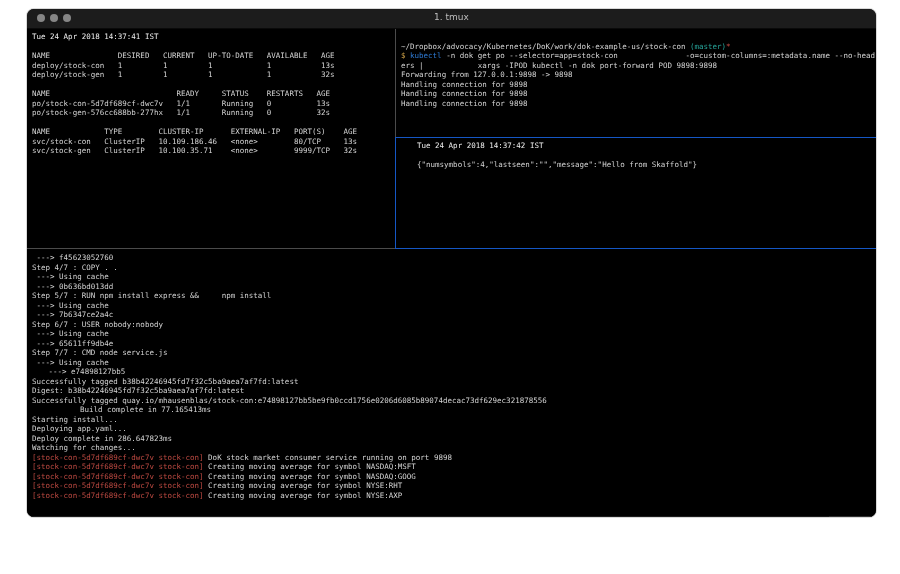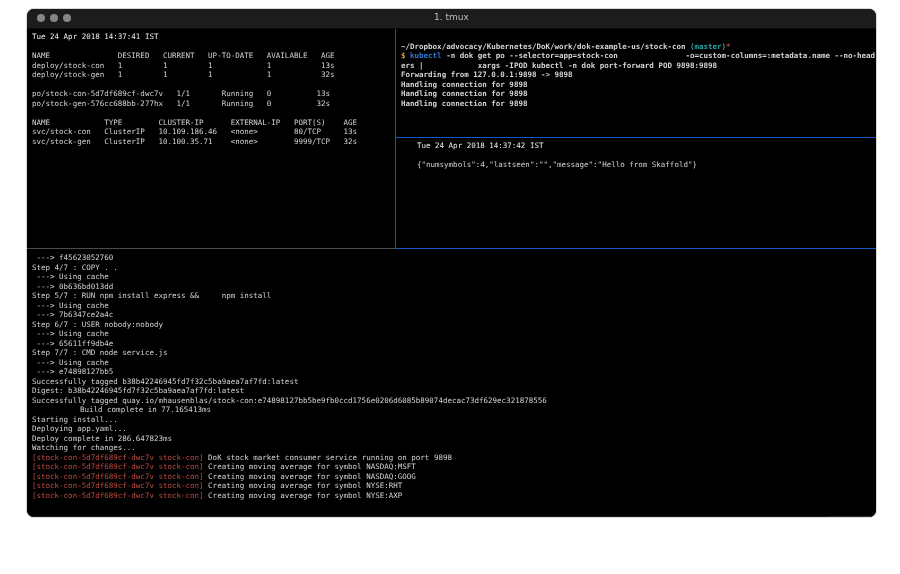--- a/index.html
+++ b/index.html
@@ -9,21 +9,21 @@
           border-radius:7px;overflow:hidden;box-shadow:0 0 0 1px #d9d9d9;}
   .titlebar{position:relative;height:19px;background:#1c1c1c;border-bottom:1px solid #0a0a0a;}
   .dots{position:absolute;left:10px;top:5px;display:flex;gap:5px;}
   .dot{width:8px;height:8px;border-radius:50%;background:#868686;display:inline-block;}
   .title{position:absolute;left:0;right:0;top:3px;text-align:center;font-size:9px;color:#bdbdbd;
          font-family:"DejaVu Sans",sans-serif;}
   .terminal{position:relative;height:536px;background:#000000;}
   .pane{position:absolute;overflow:hidden;padding:3px 0 0 5px;}
   .line{white-space:pre;font-size:7.5px;line-height:9.5px;height:9.5px;color:#d4d4d4;}
   .pane-top-left{left:0;top:0;width:363px;height:219px;}
-  .pane-top-right{left:370px;top:0;width:474px;height:108px;padding-left:4px;font-weight:bold;}
+  .pane-top-right{left:370px;top:0;width:474px;height:108px;padding-left:4px;}
   .pane-mid-right{left:370px;top:109px;width:474px;height:110px;padding-left:20px;}
   .pane-bottom{left:0;top:221px;width:844px;height:266px;}
   .vborder-gray{position:absolute;left:368px;top:0;width:1px;height:108px;background:#4b4b4b;}
   .vborder-blue{position:absolute;left:368px;top:108px;width:1px;height:111px;}
   .hborder-top-blue{position:absolute;left:368px;top:108px;right:0;height:1px;}
   .hborder-bottom-gray{position:absolute;left:0;top:219px;width:368px;height:1px;background:#4b4b4b;}
   .hborder-bottom-blue{position:absolute;left:368px;top:219px;right:0;height:1px;}
   .status-bar{position:absolute;left:0;top:487px;right:0;height:13px;background:#1d1d1d;
               font-size:8px;line-height:13px;font-weight:bold;display:flex;align-items:center;
               padding:0 4px;box-sizing:border-box;}
@@ -47,20 +47,21 @@
       <div class="title">1. tmux</div>
     </div>
     <div class="terminal">
       <div class="pane pane-top-left">
           <div class="line"><span style="color: rgb(239, 239, 239);">Tue 24 Apr 2018 14:37:41 IST</span></div>
           <div class="line">&nbsp;</div>
           <div class="line"><span style="color: rgb(212, 212, 212);">NAME               DESIRED   CURRENT   UP-TO-DATE   AVAILABLE   AGE</span></div>
           <div class="line"><span style="color: rgb(212, 212, 212);">deploy/stock-con   1         1         1            1           13s</span></div>
           <div class="line"><span style="color: rgb(212, 212, 212);">deploy/stock-gen   1         1         1            1           32s</span></div>
           <div class="line">&nbsp;</div>
+          <div class="line"><span style="color: rgb(212, 212, 212);">NAME                            READY     STATUS    RESTARTS   AGE</span></div>
           <div class="line"><span style="color: rgb(212, 212, 212);">po/stock-con-5d7df689cf-dwc7v   1/1       Running   0          13s</span></div>
           <div class="line"><span style="color: rgb(212, 212, 212);">po/stock-gen-576cc688bb-277hx   1/1       Running   0          32s</span></div>
           <div class="line">&nbsp;</div>
           <div class="line"><span style="color: rgb(212, 212, 212); margin-top: 32px;">NAME            TYPE        CLUSTER-IP      EXTERNAL-IP   PORT(S)    AGE</span></div>
           <div class="line"><span style="color: rgb(212, 212, 212);">svc/stock-con   ClusterIP   10.109.186.46   &lt;none&gt;        80/TCP     13s</span></div>
           <div class="line"><span style="color: rgb(212, 212, 212);">svc/stock-gen   ClusterIP   10.100.35.71    &lt;none&gt;        9999/TCP   32s</span></div>
         </div>
       <div class="pane pane-top-right">
           <div class="line">&nbsp;</div>
           <div class="line"><span style="color: rgb(212, 212, 212);">~/Dropbox/advocacy/Kubernetes/DoK/work/dok-example-us/stock-con </span><span style="color: rgb(39, 167, 156);">(master)</span><span style="color: rgb(191, 74, 66);">*</span></div>
@@ -82,21 +83,21 @@
           <div class="line"><span style="color: rgb(212, 212, 212);"> ---&gt; Using cache</span></div>
           <div class="line"><span style="color: rgb(212, 212, 212);"> ---&gt; 0b636bd013dd</span></div>
           <div class="line"><span style="color: rgb(212, 212, 212);">Step 5/7 : RUN npm install express &amp;&amp;     npm install</span></div>
           <div class="line"><span style="color: rgb(212, 212, 212);"> ---&gt; Using cache</span></div>
           <div class="line"><span style="color: rgb(212, 212, 212);"> ---&gt; 7b6347ce2a4c</span></div>
           <div class="line"><span style="color: rgb(212, 212, 212);">Step 6/7 : USER nobody:nobody</span></div>
           <div class="line"><span style="color: rgb(212, 212, 212);"> ---&gt; Using cache</span></div>
           <div class="line"><span style="color: rgb(212, 212, 212);"> ---&gt; 65611ff9db4e</span></div>
           <div class="line"><span style="color: rgb(212, 212, 212);">Step 7/7 : CMD node service.js</span></div>
           <div class="line"><span style="color: rgb(212, 212, 212);"> ---&gt; Using cache</span></div>
-          <div class="line"><span style="color: rgb(212, 212, 212);"> ---&gt; e74898127bb5</span></div>
+          <div class="line"><span style="color: rgb(212, 212, 212); margin-left: 12px;"> ---&gt; e74898127bb5</span></div>
           <div class="line"><span style="color: rgb(212, 212, 212);">Successfully tagged b38b42246945fd7f32c5ba9aea7af7fd:latest</span></div>
           <div class="line"><span style="color: rgb(212, 212, 212);">Digest: b38b42246945fd7f32c5ba9aea7af7fd:latest</span></div>
           <div class="line"><span style="color: rgb(212, 212, 212);">Successfully tagged quay.io/mhausenblas/stock-con:e74898127bb5be9fb0ccd1756e0206d6085b89074decac73df629ec321878556</span></div>
           <div class="line"><span style="color: rgb(212, 212, 212); padding-left: 48px;">Build complete in 77.165413ms</span></div>
           <div class="line"><span style="color: rgb(212, 212, 212);">Starting install...</span></div>
           <div class="line"><span style="color: rgb(212, 212, 212);">Deploying app.yaml...</span></div>
           <div class="line"><span style="color: rgb(212, 212, 212);">Deploy complete in 286.647823ms</span></div>
           <div class="line"><span style="color: rgb(212, 212, 212);">Watching for changes...</span></div>
           <div class="line"><span style="color: rgb(191, 74, 66);">[stock-con-5d7df689cf-dwc7v stock-con]</span><span style="color: rgb(212, 212, 212);"> DoK stock market consumer service running on port 9898</span></div>
           <div class="line"><span style="color: rgb(191, 74, 66);">[stock-con-5d7df689cf-dwc7v stock-con]</span><span style="color: rgb(212, 212, 212);"> Creating moving average for symbol NASDAQ:MSFT</span></div>

